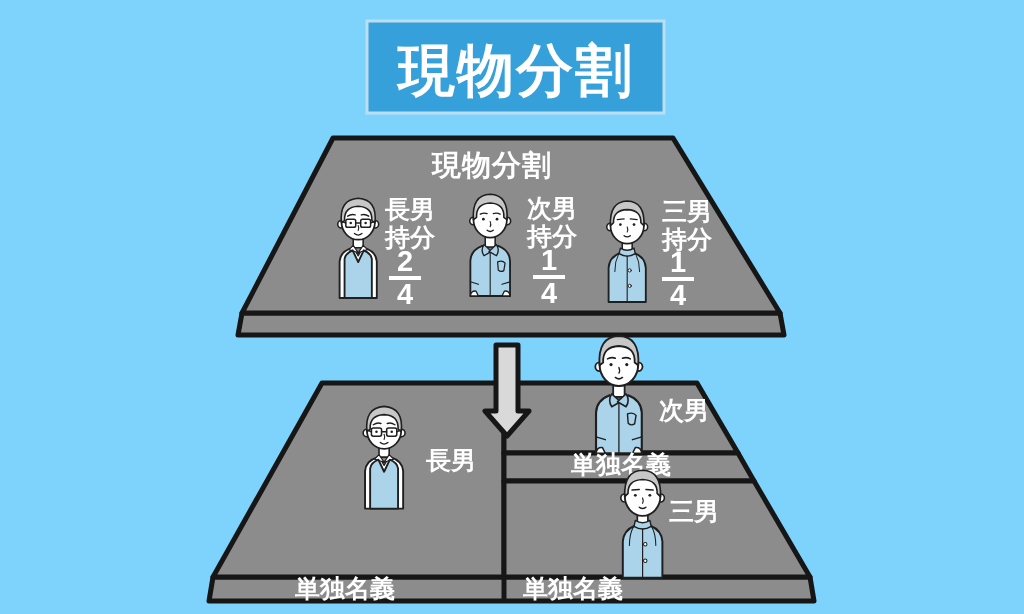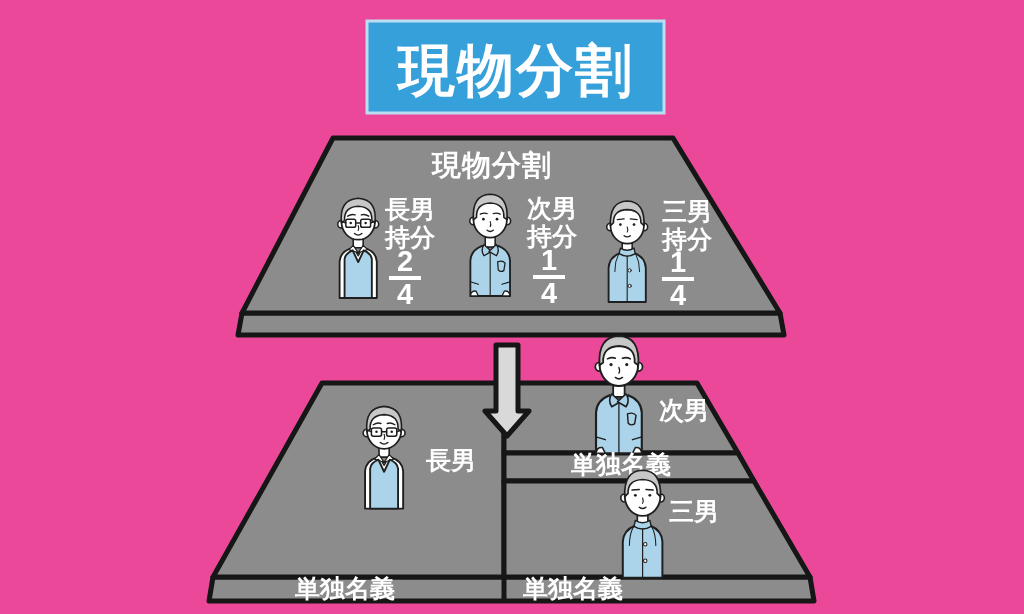--- a/index.html
+++ b/index.html
@@ -1,16 +1,16 @@
 <!DOCTYPE html>
 <html style="--banner-blue: #36A0DA; --banner-border: #BCDEF1; --land-gray: #8C8C8C; --outline-black: #161616; --arrow-gray: #D9D9D9; --shirt-blue: #ABD4EA; --hair-gray: #C7C7C7; --text-white: #FFFFFF;"><head>
 <meta charset="utf-8">
 <style>
   html,body{margin:0;padding:0;background:#ffffff;}
-  .stage{position:relative;width:1024px;height:614px;background:#ec4899;overflow:hidden;
+  .stage{position:relative;width:1024px;height:614px;background:#7dd3fc;overflow:hidden;
          font-family:"Liberation Sans",sans-serif;}
   svg{position:absolute;left:0;top:0;}
   
   .land{fill:var(--land-gray,#8C8C8C);stroke:var(--outline-black,#161616);stroke-width:5;stroke-linejoin:round;}
   .edge{fill:var(--land-gray,#8C8C8C);stroke:var(--outline-black,#161616);stroke-width:5;stroke-linejoin:round;}
   .divider{stroke:var(--outline-black,#161616);stroke-width:5;}
   .arrow{fill:var(--arrow-gray,#D9D9D9);stroke:var(--outline-black,#161616);stroke-width:5;stroke-linejoin:round;}
   .banner{fill:var(--banner-blue,#36A0DA);stroke:var(--banner-border,#BCDEF1);stroke-width:3;}
   
   text{fill:var(--text-white,#FFFFFF);font-family:"Liberation Sans",sans-serif;font-weight:bold;}

